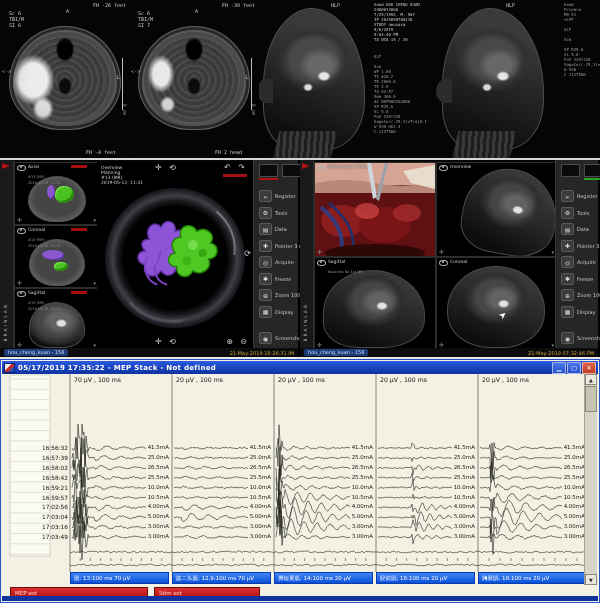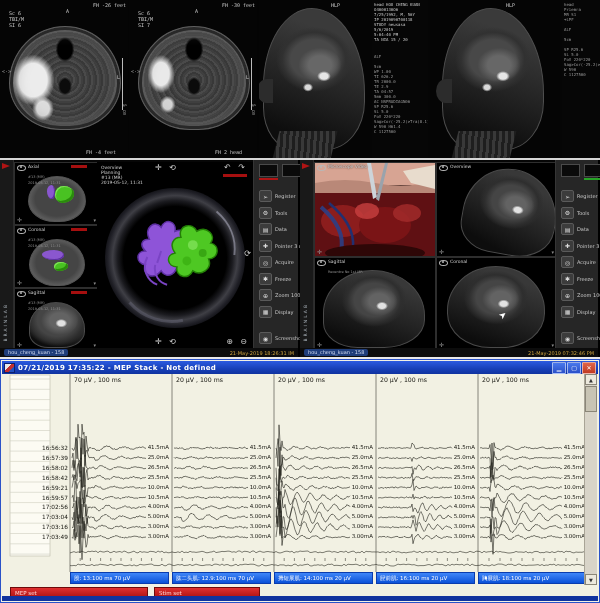--- a/index.html
+++ b/index.html
@@ -440,21 +440,21 @@
         <span class="ppill">hou_cheng_kuan - 158</span>
         <span class="tstamp">21-May-2019 07:32:46 PM</span>
       </div>
     </div>
   </div>
   <div id="rowsep2"></div>
 
   <div id="mepwin">
     <div class="mtitle">
       <span class="mticon"></span>
-      <span class="mttext">07/21/2019 17:35:22 - MEP Stack - Not defined</span>
+      <span class="mttext">05/17/2019 17:35:22 - MEP Stack - Not defined</span>
       <span class="mbtns">
         <span class="mbtn">▁</span>
         <span class="mbtn">▢</span>
         <span class="mbtn close">✕</span>
       </span>
     </div>
     <div class="mclient">
       <svg id="mep-svg" width="598" height="198">
           <rect x="8" y="1" width="40" height="181" fill="#fcfbf3" stroke="#b8b8a8" stroke-width="0.6"></rect>
           <line x1="8" y1="5" x2="48" y2="5" stroke="#cfcfbf" stroke-width="0.6"></line>

